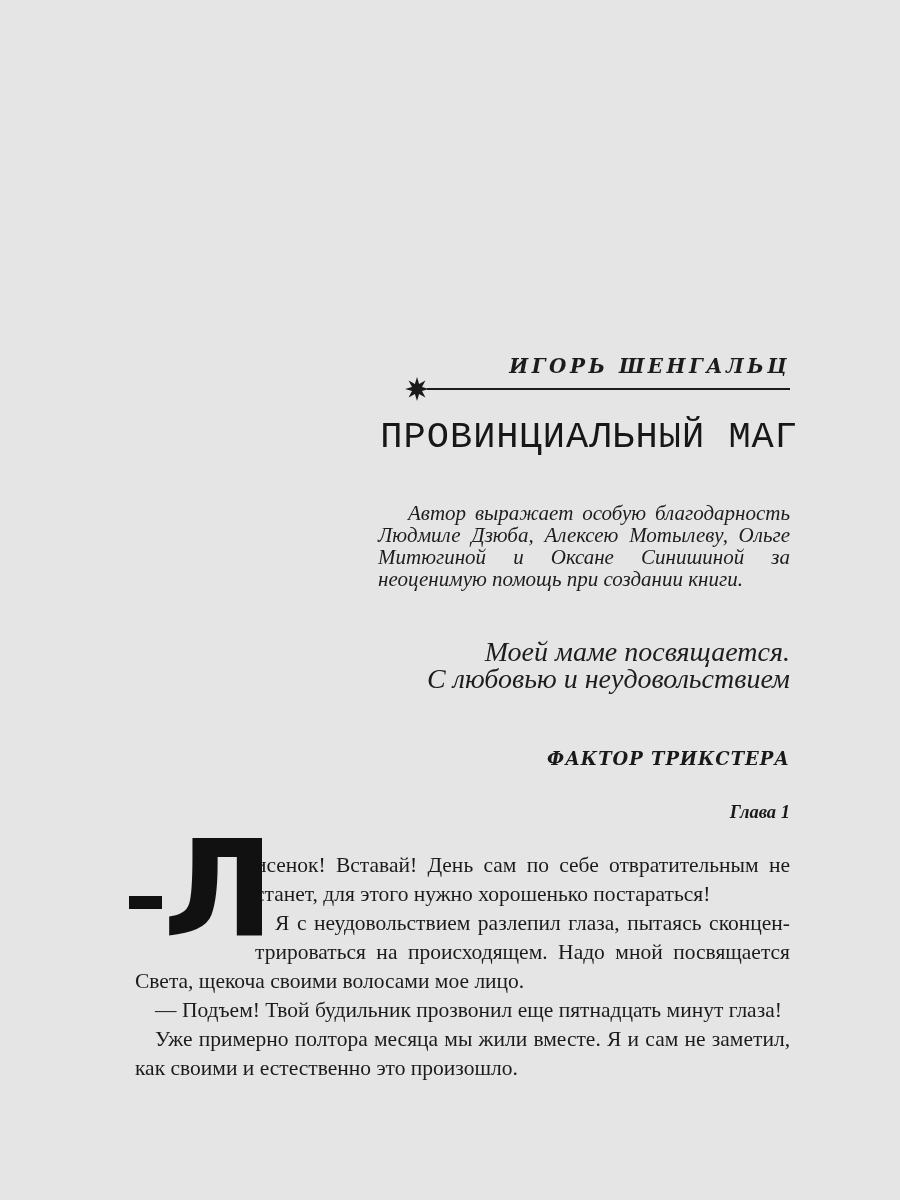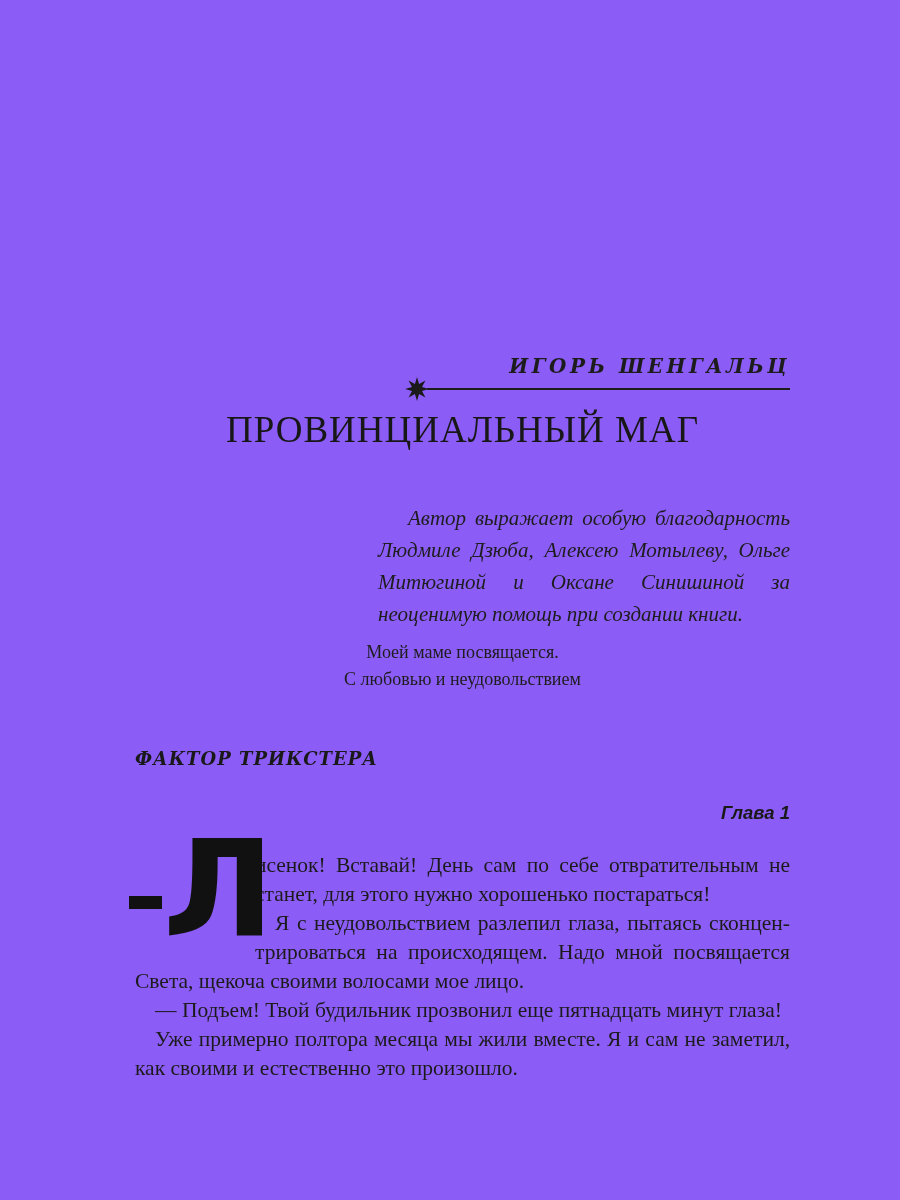--- a/index.html
+++ b/index.html
@@ -4,21 +4,21 @@
 <style>
   html, body {
     margin: 0;
     padding: 0;
     background: #ffffff;
   }
   .page {
     position: relative;
     width: 900px;
     height: 1200px;
-    background: #8b5cf6;
+    background: #e5e5e5;
     overflow: hidden;
     font-family: "Liberation Serif", "DejaVu Serif", serif;
     color: #1b1b1b;
   }
   
   .author-line {
     position: absolute;
     top: 354px;
     left: 135px;
     width: 655px;
@@ -52,74 +52,76 @@
     top: 12px;
     width: 363px;
     height: 2px;
     background: #1c1c1c;
   }
   .book-title {
     position: absolute;
     top: 408px;
     left: 135px;
     width: 655px;
-    margin: 0;
-    text-align: center;
-    font-family: Liberation Serif, serif;
+    margin: 8px;
+    text-align: right;
+    font-family: Liberation Mono, monospace;
     font-weight: normal;
     font-size: 37px;
     letter-spacing: 1px;
     color: #171717;
     white-space: nowrap;
   }
   
   .acknowledgement {
     position: absolute;
     top: 502px;
     left: 378px;
     width: 412px;
     margin: 0;
     font-style: italic;
     font-size: 21px;
-    line-height: 32px;
+    line-height: 22px;
     text-align: justify;
     text-indent: 30px;
     hyphens: manual;
     color: #1d1d1d;
   }
   .dedication {
     position: absolute;
     top: 639px;
     left: 135px;
     width: 655px;
-    text-align: center;
-    font-size: 18px;
+    text-align: right;
+    font-style: italic;
+    font-size: 28px;
     line-height: 26.5px;
     color: #1d1d1d;
   }
   
   .section-title {
     position: absolute;
     top: 748px;
     left: 135px;
     width: 655px;
+    text-align: right;
     font-family: "DejaVu Serif", serif;
     font-style: italic;
     font-weight: bold;
     font-size: 18px;
     letter-spacing: 1px;
     color: #191919;
   }
   .chapter-title {
     position: absolute;
     top: 802px;
     left: 135px;
     width: 655px;
     text-align: right;
-    font-family: Liberation Sans, sans-serif;
+    font-family: Liberation Serif, serif;
     font-style: italic;
     font-weight: bold;
     font-size: 18.5px;
     color: #191919;
   }
   
   .body-text {
     position: absolute;
     top: 851px;
     left: 135px;

